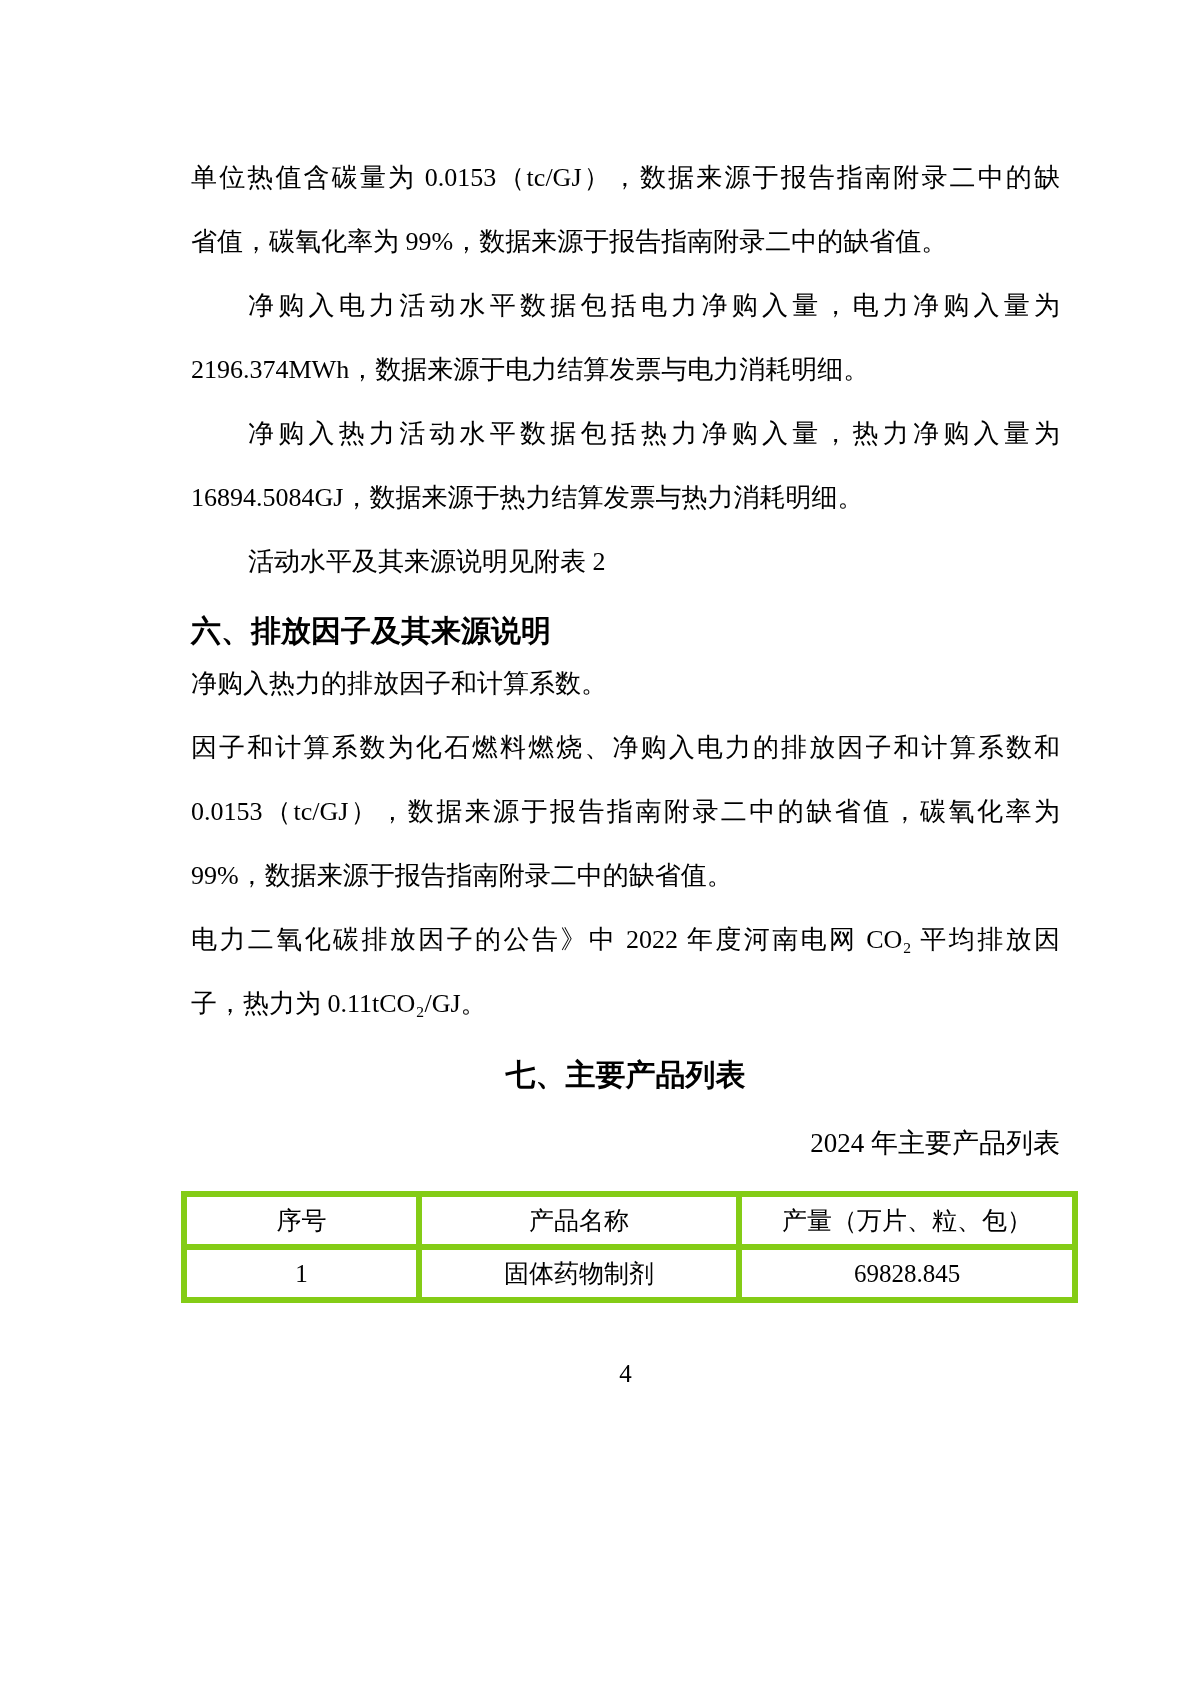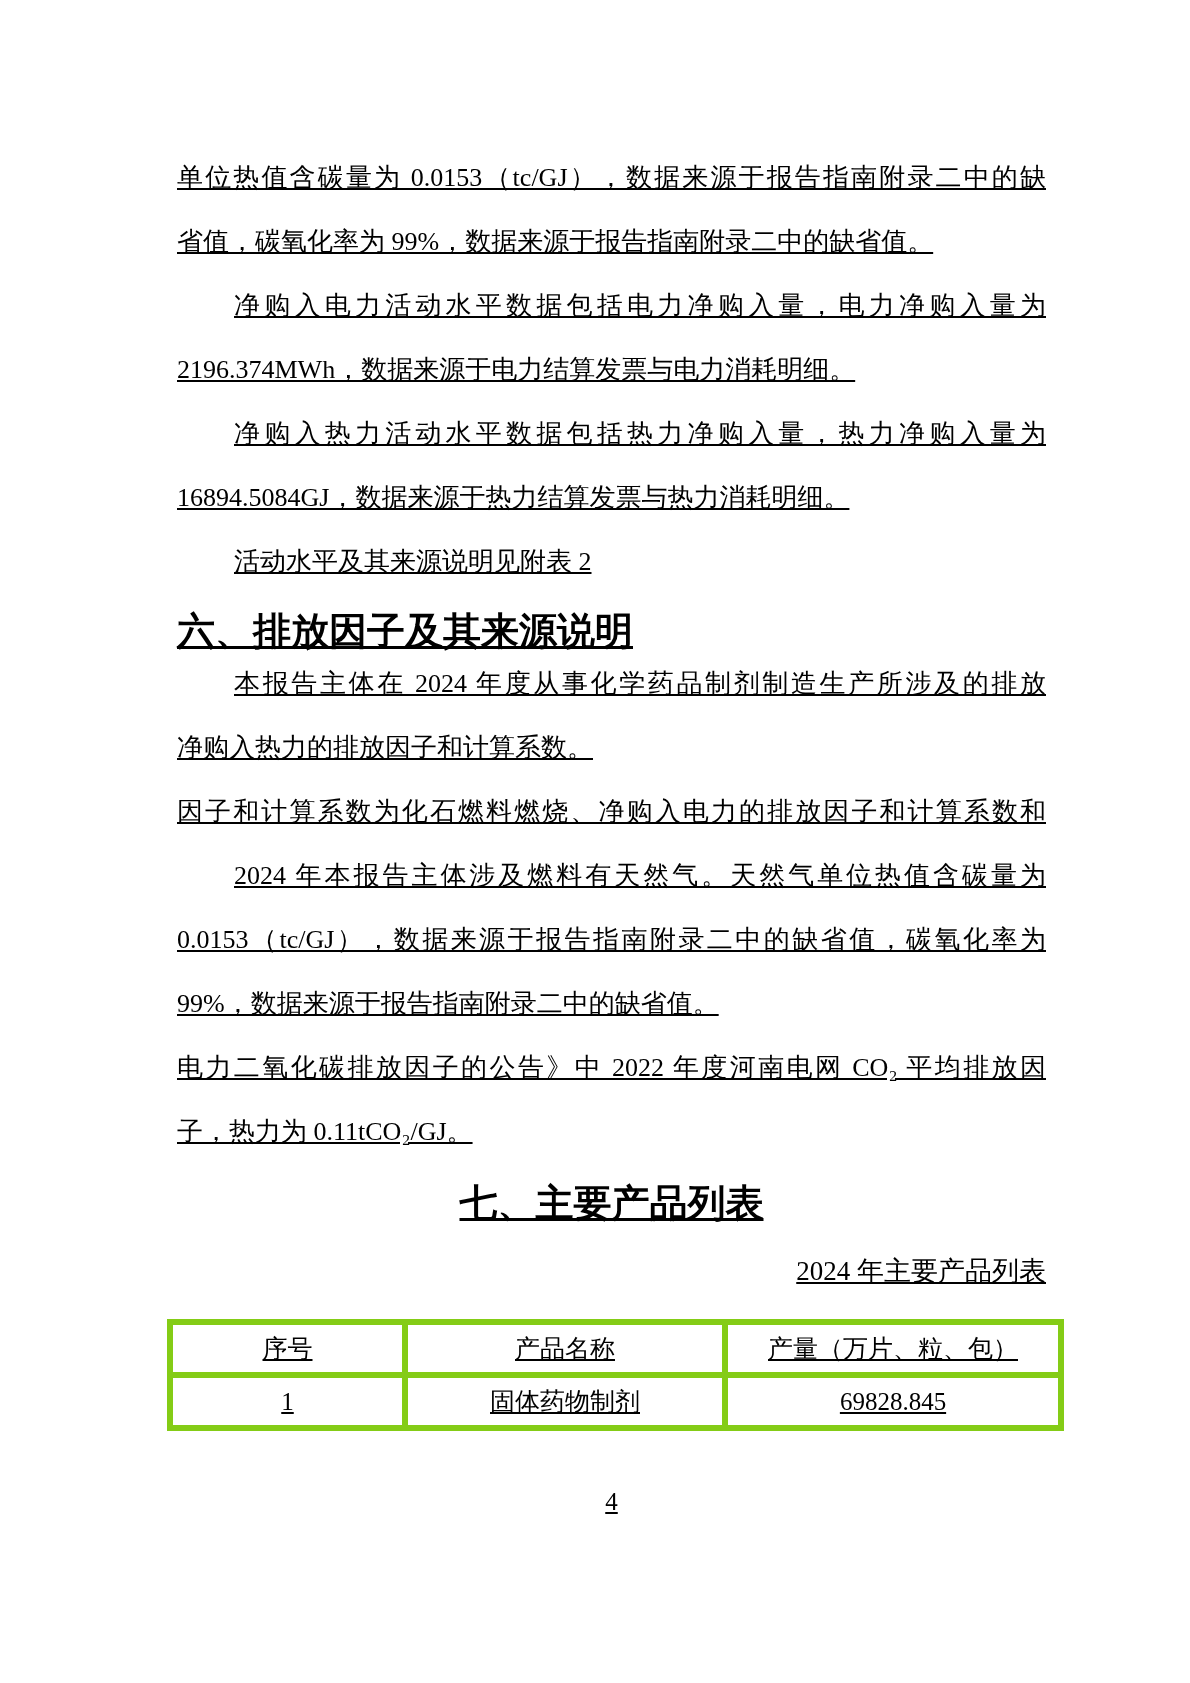--- a/index.html
+++ b/index.html
@@ -7,45 +7,44 @@
     position: relative;
     width: 1190px;
     height: 1683px;
     background: #ffffff;
     color: #000000;
     font-family: "Liberation Serif", "DejaVu Serif", serif;
     overflow: hidden;
   }
   .content {
     position: absolute;
-    left: 177px;
+    left: 191px;
     top: 146px;
     width: 869px;
-    text-decoration: underline;
   }
   
   .tl {
     height: 64px;
     line-height: 64px;
     font-size: 26px;
     white-space: nowrap;
   }
   
   .j {
     white-space: normal;
     text-align: justify;
     text-align-last: justify;
     overflow: hidden;
   }
   
   .ind { padding-left: 57px; }
   .heading {
     font-family: "Liberation Sans", "DejaVu Sans", sans-serif;
     font-weight: bold;
-    font-size: 38px;
+    font-size: 30px;
     white-space: nowrap;
   }
   .h-six   { margin-top: 16px; height: 42px; line-height: 42px; }
   .h-seven { margin-top: 3px;  height: 72px; line-height: 72px; text-align: center; }
   .table-title {
     height: 64px;
     line-height: 64px;
     font-size: 27px;
     text-align: right;
     white-space: nowrap;
@@ -88,25 +87,23 @@
     <div class="tl j ind">净购入电力活动水平数据包括电力净购入量，电力净购入量为</div>
     <div class="tl">2196.374MWh，数据来源于电力结算发票与电力消耗明细。</div>
 
     <div class="tl j ind">净购入热力活动水平数据包括热力净购入量，热力净购入量为</div>
     <div class="tl">16894.5084GJ，数据来源于热力结算发票与热力消耗明细。</div>
 
     <div class="tl ind">活动水平及其来源说明见附表 2</div>
 
     <div class="heading h-six">六、排放因子及其来源说明</div>
 
-    <div class="tl j ind">本报告主体在 2024 年度从事化学药品制剂制造生产所涉及的排放</div>
     <div class="tl">净购入热力的排放因子和计算系数。</div>
     <div class="tl j">因子和计算系数为化石燃料燃烧、净购入电力的排放因子和计算系数和</div>
 
-    <div class="tl j ind">2024 年本报告主体涉及燃料有天然气。天然气单位热值含碳量为</div>
     <div class="tl j">0.0153（tc/GJ），数据来源于报告指南附录二中的缺省值，碳氧化率为</div>
     <div class="tl">99%，数据来源于报告指南附录二中的缺省值。</div>
 
     <div class="tl j">电力二氧化碳排放因子的公告》中 2022 年度河南电网 CO₂ 平均排放因</div>
     <div class="tl">子，热力为 0.11tCO₂/GJ。</div>
 
     <div class="heading h-seven">七、主要产品列表</div>
 
     <div class="table-title">2024 年主要产品列表</div>
 

